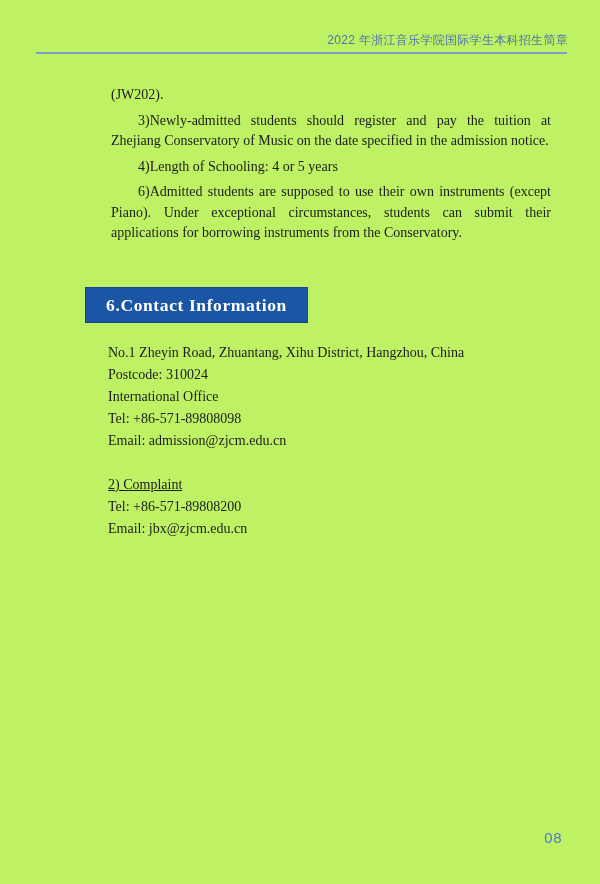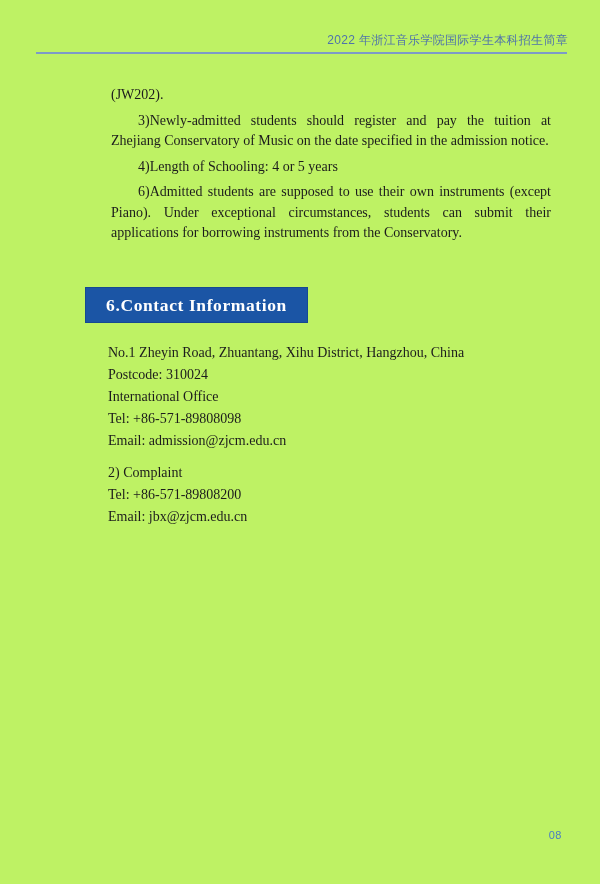--- a/index.html
+++ b/index.html
@@ -84,30 +84,31 @@
     top: 342px;
     width: 430px;
     font-size: 14px;
     line-height: 22px;
     color: #1c1c1c;
   }
   .contact .cline {
     margin: 0;
   }
   .contact .gap-line {
-    margin-top: 10px;
+    margin-top: 22px;
+    text-decoration: underline;
   }
 
   
   .page-number {
     position: absolute;
     top: 829px;
     right: 38px;
     font-family: "Liberation Sans", sans-serif;
-    font-size: 11px;
+    font-size: 15px;
     color: #4a7cc4;
     letter-spacing: 0.5px;
   }
 </style>
 </head>
 <body>
 
 <div class="page">
 
   <div class="header-title">2022 年浙江音乐学院国际学生本科招生简章</div>

